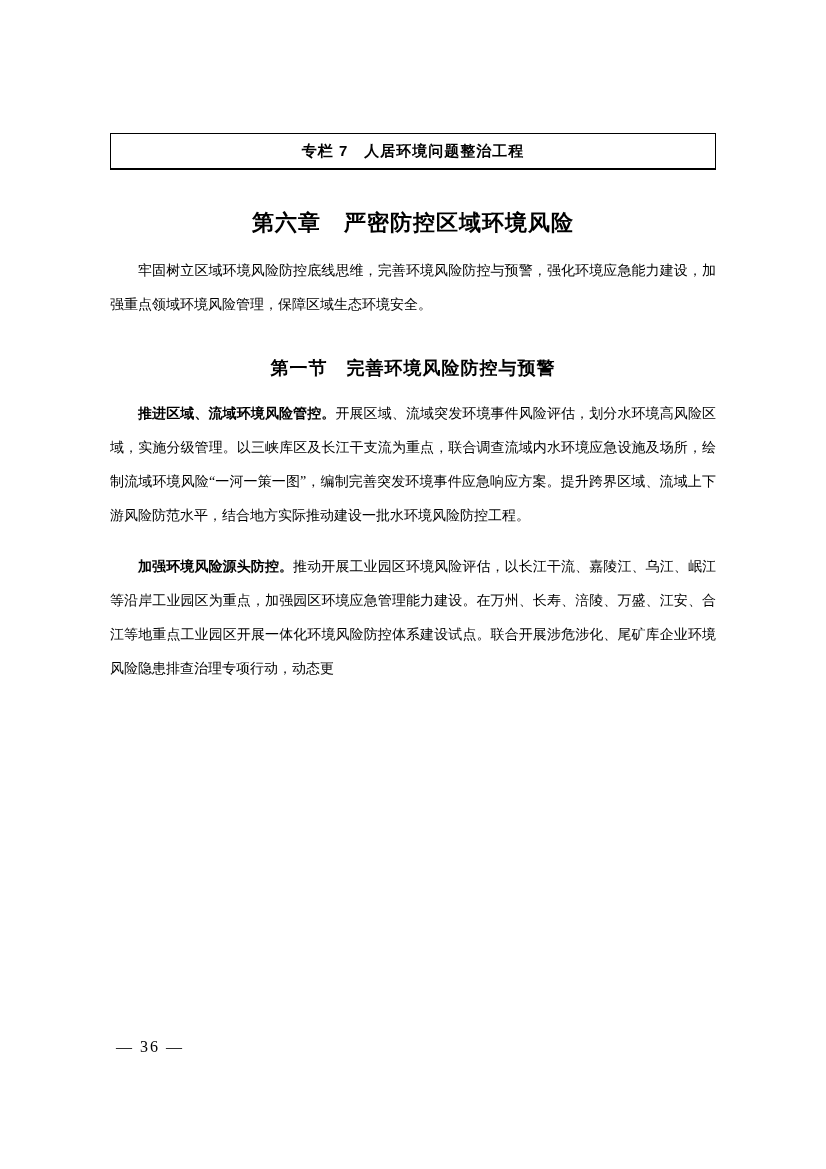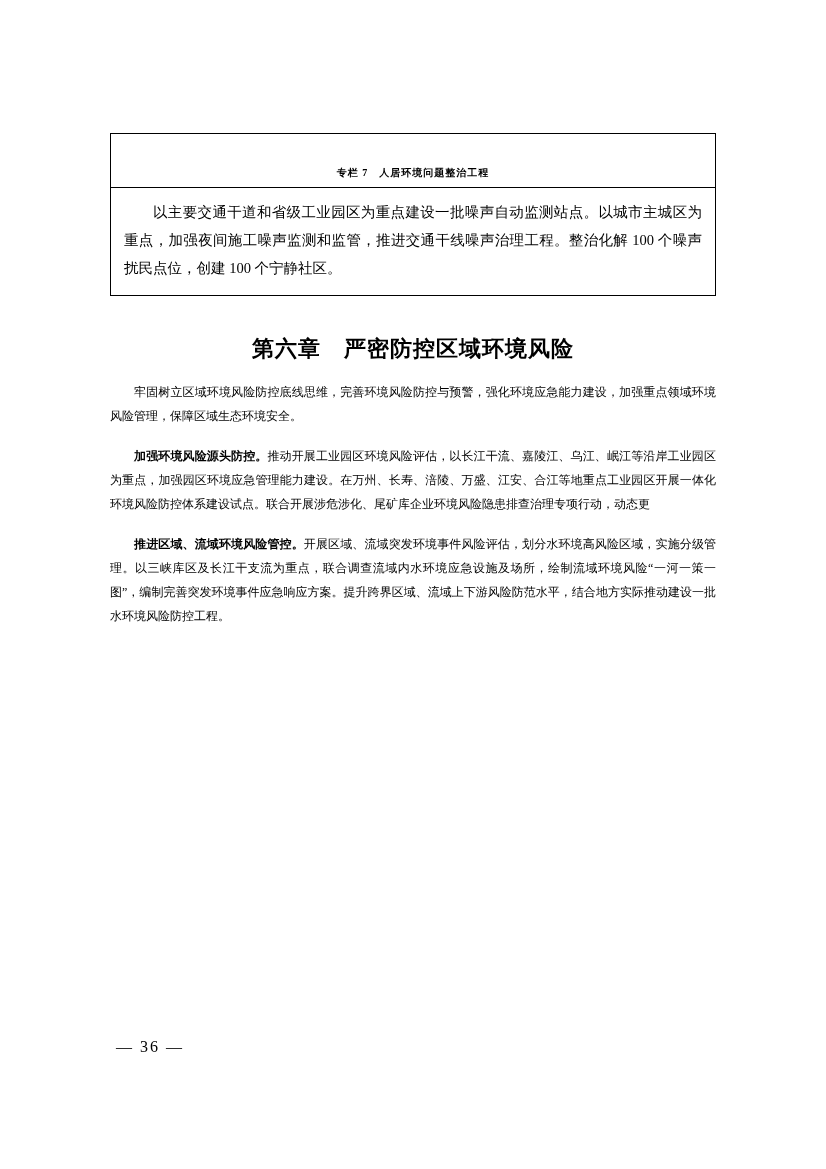--- a/index.html
+++ b/index.html
@@ -16,28 +16,27 @@
     padding: 133px 110px 0 110px;
     overflow: hidden;
   }
 
   
   .callout-box {
     border: 1.5px solid #000;
     width: 100%;
   }
   .callout-box .box-title {
-    font-family: Liberation Serif, serif;
+    font-family: Liberation Sans, sans-serif;
     font-weight: bold;
-    font-size: 10px;
+    font-size: 15px;
     text-align: center;
     letter-spacing: 1px;
     padding: 8px 0 7px 0;
     border-bottom: 1.5px solid #000;
-    margin-top: 24px;
   }
   .callout-box .box-body {
     font-size: 14.5px;
     line-height: 28px;
     text-align: justify;
     text-indent: 2em;
     padding: 10px 13px 13px 13px;
   }
 
   
@@ -55,22 +54,22 @@
     font-family: "Liberation Sans", "DejaVu Sans", sans-serif;
     font-weight: bold;
     font-size: 18px;
     text-align: center;
     letter-spacing: 1px;
     margin-top: 34px;
   }
 
   
   .body-para {
-    font-size: 12px;
-    line-height: 24px;
+    font-size: 14px;
+    line-height: 34px;
     text-align: justify;
     text-indent: 2em;
     margin-top: 16px;
   }
   .body-para .lead {
     font-family: "Liberation Sans", "DejaVu Sans", sans-serif;
     font-weight: bold;
   }
 
   
@@ -82,27 +81,27 @@
     letter-spacing: 2px;
   }
 </style>
 </head>
 <body>
 
 <div class="page">
 
   <section class="callout-box">
     <div class="box-title">专栏 7　人居环境问题整治工程</div>
-    <div class="box-body">以主要交通干道和省级工业园区为重点建设一批噪声自动监测站点。以城市主城区为重点，加强夜间施工噪声监测和监管，推进交通干线噪声治理工程。整治化解 100 个噪声扰民点位，创建 100 个宁静社区。</div>
   </section>
 
   <h1 class="chapter-title">第六章　严密防控区域环境风险</h1>
 
   <p class="body-para">牢固树立区域环境风险防控底线思维，完善环境风险防控与预警，强化环境应急能力建设，加强重点领域环境风险管理，保障区域生态环境安全。</p>
 
+  <h2 class="section-title">第一节　完善环境风险防控与预警</h2>
+
+  <p class="body-para"><b class="lead">推进区域、流域环境风险管控。</b><span>开展区域、流域突发环境事件风险评估，划分水环境高风险区域，实施分级管理。以三峡库区及长江干支流为重点，联合调查流域内水环境应急设施及场所，绘制流域环境风险“一河一策一图”，编制完善突发环境事件应急响应方案。提升跨界区域、流域上下游风险防范水平，结合地方实际推动建设一批水环境风险防控工程。</span></p>
 
   <p class="body-para"><b class="lead">加强环境风险源头防控。</b><span>推动开展工业园区环境风险评估，以长江干流、嘉陵江、乌江、岷江等沿岸工业园区为重点，加强园区环境应急管理能力建设。在万州、长寿、涪陵、万盛、江安、合江等地重点工业园区开展一体化环境风险防控体系建设试点。联合开展涉危涉化、尾矿库企业环境风险隐患排查治理专项行动，动态更</span></p>
-
-  <p class="body-para"><b class="lead">推进区域、流域环境风险管控。</b><span>开展区域、流域突发环境事件风险评估，划分水环境高风险区域，实施分级管理。以三峡库区及长江干支流为重点，联合调查流域内水环境应急设施及场所，绘制流域环境风险“一河一策一图”，编制完善突发环境事件应急响应方案。提升跨界区域、流域上下游风险防范水平，结合地方实际推动建设一批水环境风险防控工程。</span></p>
 
   <div class="page-number">— 36 —</div>
 
 </div>
 
 </body></html>

